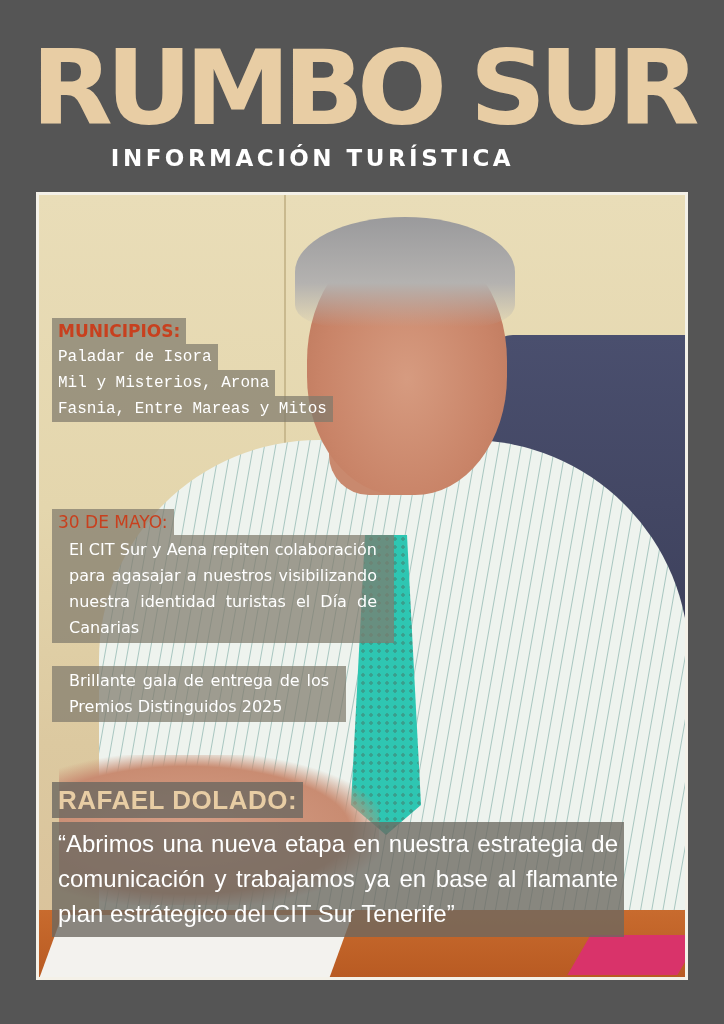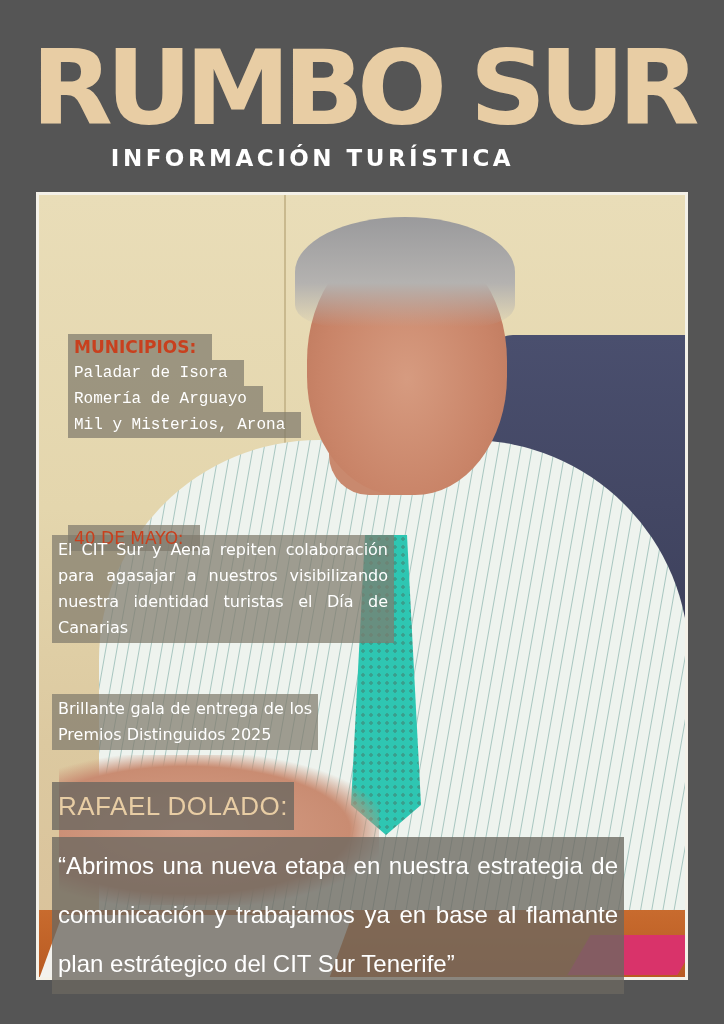--- a/index.html
+++ b/index.html
@@ -68,47 +68,46 @@
     background: #d9336a; transform: skewX(-30deg);
   }
   .hands {
     position: absolute; left: 20px; top: 560px; width: 320px; height: 150px;
     background: radial-gradient(ellipse at 40% 50%, #d6a088 0%, #c98c72 60%, rgba(201,140,114,0) 75%);
   }
 
   .overlay { position: absolute; left: 52px; }
   .hl {
     display: inline-block; background: rgba(128,122,108,0.72);
-    padding: 1px 16px 1px 6px; margin: 16px;
+    padding: 1px 6px 1px 6px; margin: 0;
   }
   .line { display: block; height: 26px; }
   .label-red {
     color: #c8401e; font-weight: 700; font-size: 17px; line-height: 24px;
     font-family: "DejaVu Sans", "Liberation Sans", sans-serif;
   }
   .label-red.thin { font-weight: 400; }
   .text-w { color: #ffffff; font-size: 16px; line-height: 24px; font-family: Liberation Mono, monospace; }
   .block-just {
     background: rgba(128,122,108,0.72); color: #ffffff;
     font-size: 16px; line-height: 26px; text-align: justify;
     font-family: "DejaVu Sans", "Liberation Sans", sans-serif;
-    padding: 2px 6px; box-sizing: border-box;
+    padding: 2px 17px; box-sizing: border-box;
   }
   .quote-name {
     position: absolute; left: 52px; top: 782px;
-    background: rgba(108,104,96,0.8); padding: 8px 6px;
-    color: #e8cda4; font-weight: 400; font-size: 26px; line-height: 32px;
+    background: rgba(108,104,96,0.8); padding: 2px 6px;
+    color: #e8cda4; font-weight: 700; font-size: 26px; line-height: 32px;
     font-family: "Liberation Sans", sans-serif; letter-spacing: 0.5px;
   }
   .quote-text {
     position: absolute; left: 52px; top: 822px; width: 560px;
     background: rgba(108,104,96,0.78); padding: 4px 6px 6px 6px; box-sizing: content-box;
-    color: #ffffff; font-size: 24px; line-height: 49px; text-align: justify;
+    color: #ffffff; font-size: 24px; line-height: 35px; text-align: justify;
     font-family: "Liberation Sans", sans-serif;
-    margin-top: 15px;
   }
 </style>
 </head>
 <body>
 
 <div class="masthead">RUMBO SUR</div>
 <div class="subtitle">INFORMACIÓN TURÍSTICA</div>
 
 <div class="photo-frame">
   <div class="photo">
@@ -122,27 +121,27 @@
     <div class="hands"></div>
     <div class="desk"></div>
     <div class="paper"></div>
     <div class="folder"></div>
   </div>
 </div>
 
 <div class="overlay" style="top:318px;">
   <span class="line"><span class="hl label-red">MUNICIPIOS:</span></span>
   <span class="line"><span class="hl text-w">Paladar de Isora</span></span>
-  <span class="line"><span class="hl text-w">Romería de Arguayo</span></span>
   <span class="line"><span class="hl text-w">Mil y Misterios, Arona</span></span>
+  <span class="line"><span class="hl text-w">Fasnia, Entre Mareas y Mitos</span></span>
 </div>
 
 <div class="overlay" style="top:509px;">
-  <span class="line"><span class="hl label-red thin">40 DE MAYO:</span></span>
+  <span class="line"><span class="hl label-red thin">30 DE MAYO:</span></span>
   <div class="block-just" style="width:342px;">El CIT Sur y Aena repiten colaboración para agasajar a nuestros visibilizando nuestra identidad turistas el Día de Canarias</div>
 </div>
 
 <div class="overlay" style="top:666px;">
-  <div class="block-just" style="width:266px;margin-top:28px;">Brillante gala de entrega de los Premios Distinguidos 2025</div>
+  <div class="block-just" style="width:294px;">Brillante gala de entrega de los Premios Distinguidos 2025</div>
 </div>
 
 <div class="quote-name">RAFAEL DOLADO:</div>
 <div class="quote-text">“Abrimos una nueva etapa en nuestra estrategia de comunicación y trabajamos ya en base al flamante plan estrátegico del CIT Sur Tenerife”</div>
 
 </body></html>

